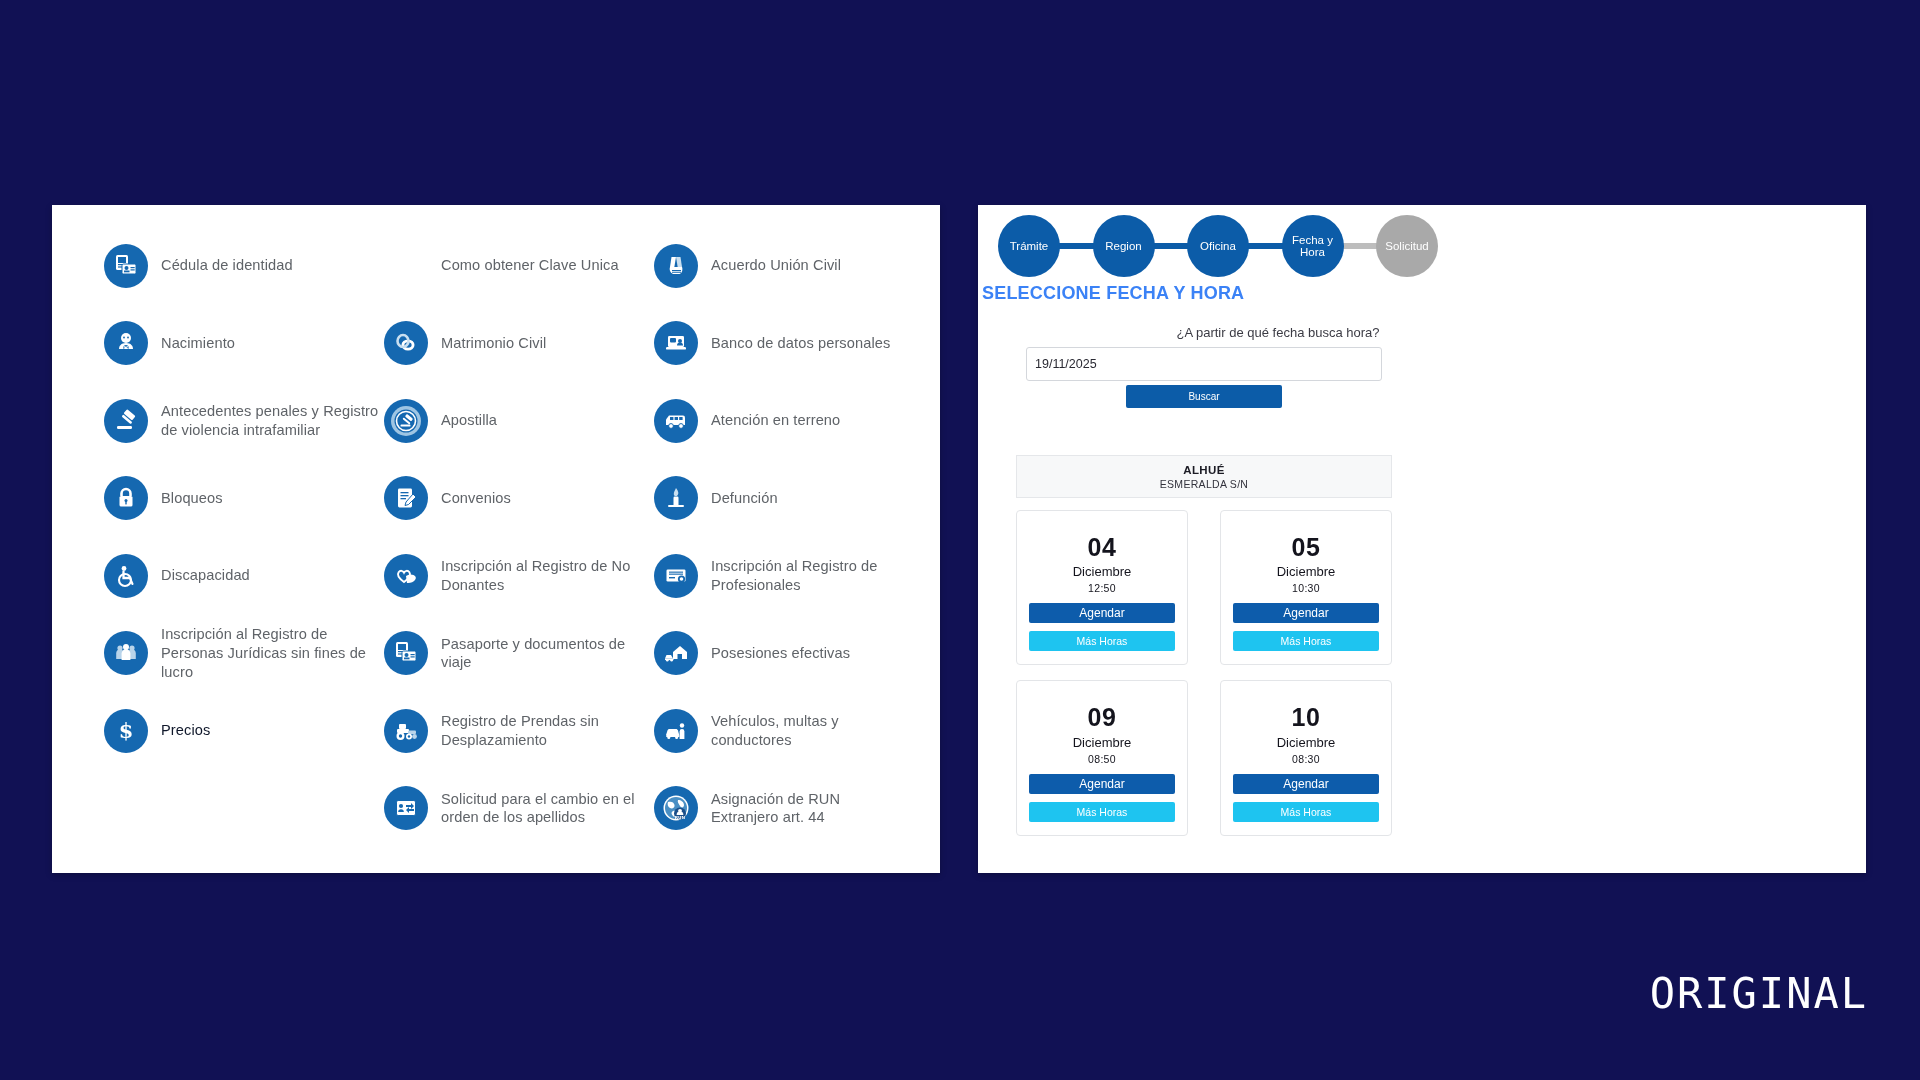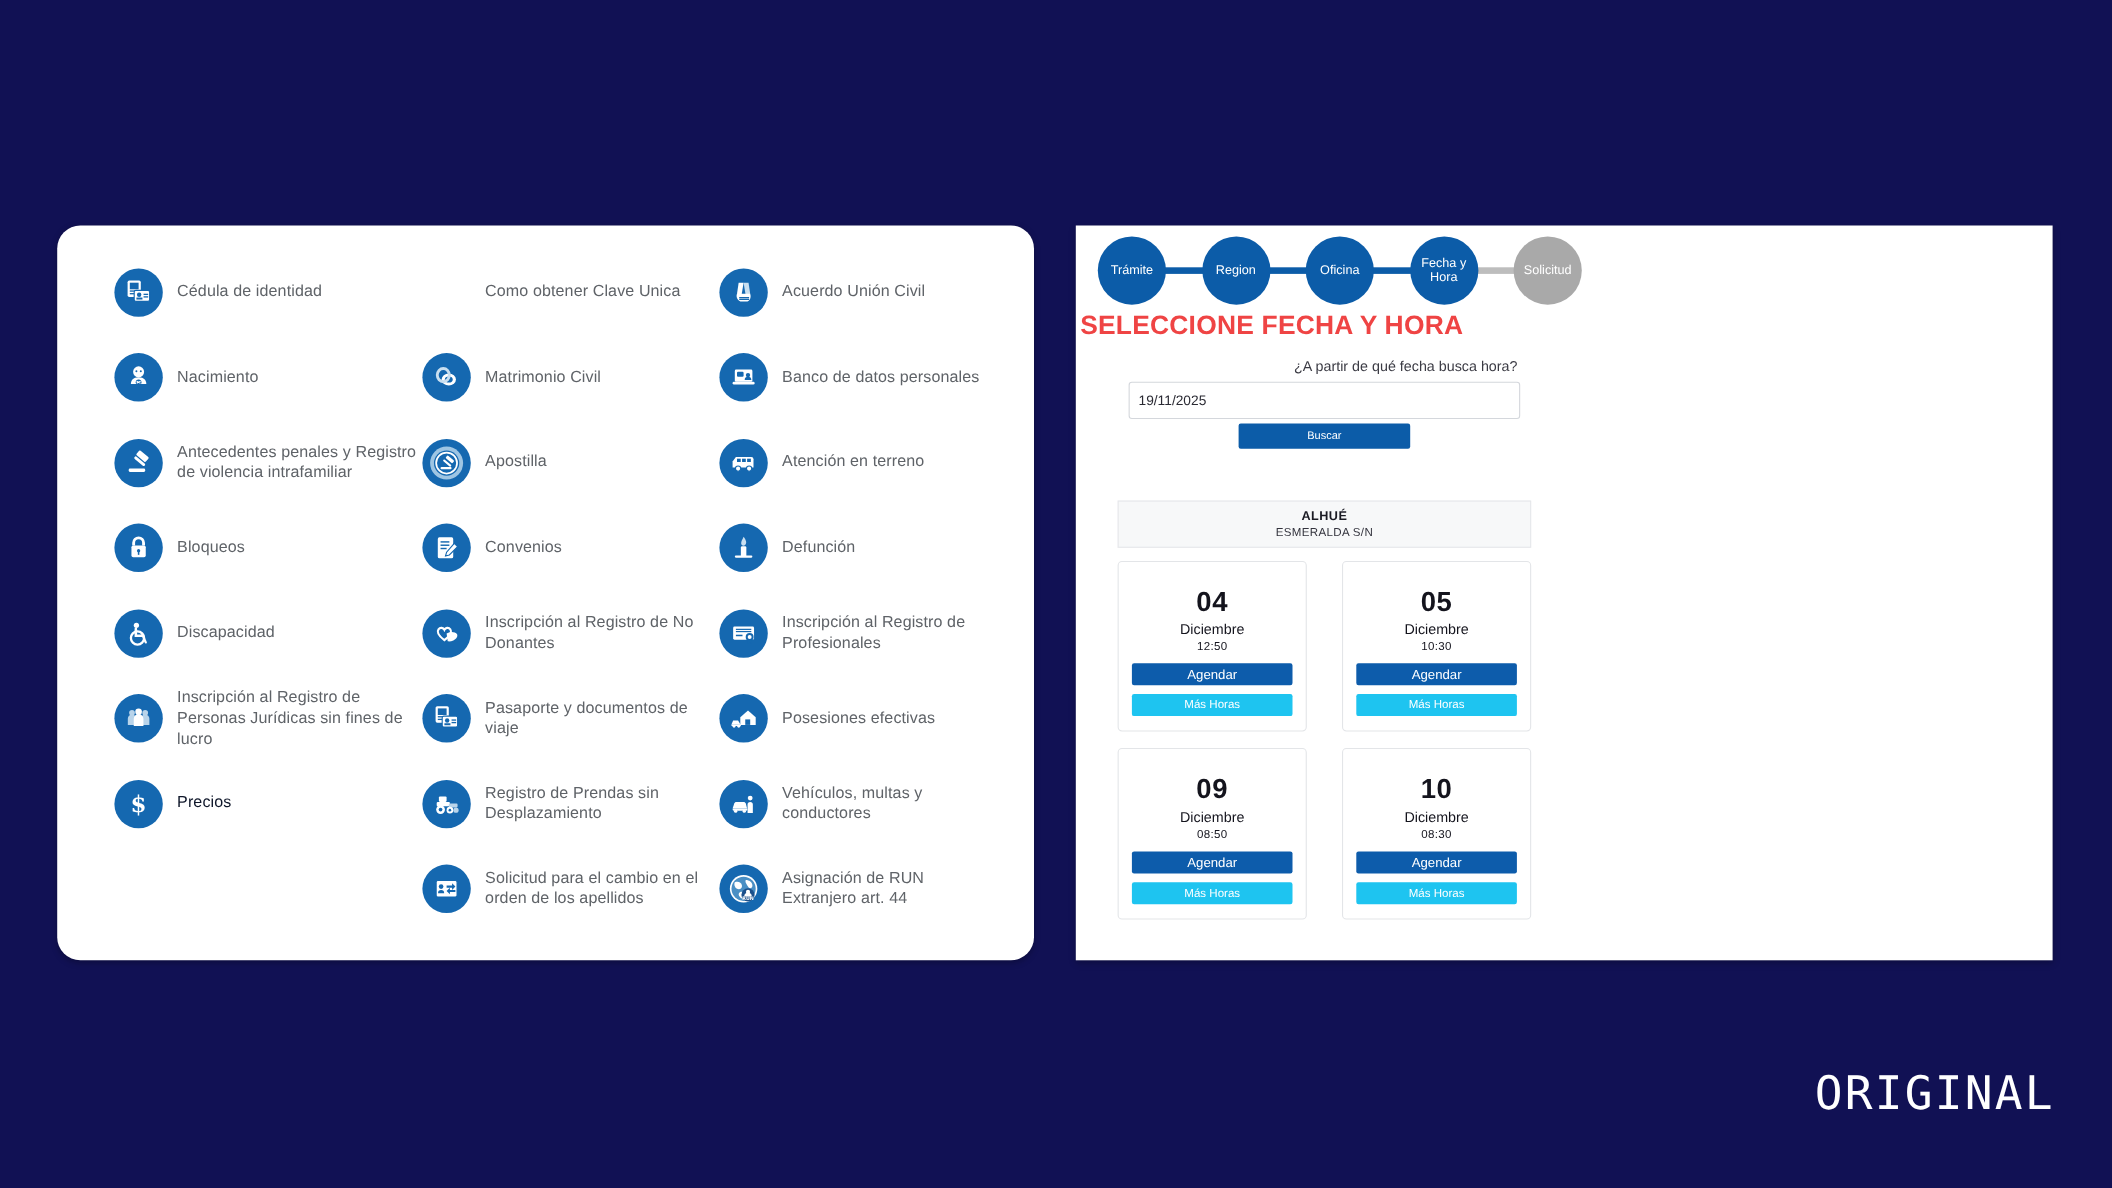--- a/index.html
+++ b/index.html
@@ -11,21 +11,20 @@
   }
   .stage { position: relative; width: 1920px; height: 1080px; background: #111154; }
 
   
   .left-panel {
     position: absolute;
     left: 52px; top: 205px;
     width: 888px; height: 668px;
     background: #ffffff;
     box-shadow: 0 2px 6px rgba(0,0,0,.25);
-    border-radius: 21px;
   }
   .svc-grid {
     position: absolute;
     left: 52px; top: 22px;
     width: 800px;
     display: grid;
     grid-template-columns: 280px 270px 250px;
     column-gap: 0px;
     row-gap: 0px;
   }
@@ -82,23 +81,23 @@
     line-height: 1.05;
     z-index: 2;
   }
   .step.inactive { background: #a9a9a9; color: #ffffff; }
   .step-bar { height: 6px; background: #0c5ca8; flex: 1 1 auto; margin: 0 -6px; z-index: 1; }
   .step-bar.dim { background: #bdbdbd; }
 
   .rp-title {
     position: absolute;
     left: 4px; top: 78px;
-    font-size: 24px;
+    font-size: 18px;
     font-weight: bold;
-    color: #ef4444;
+    color: #3b82f6;
     letter-spacing: .2px;
   }
   .rp-question {
     position: absolute;
     left: 0; top: 120px; width: 600px;
     text-align: center;
     font-size: 13px;
     color: #3b3b44;
   }
   .rp-input {

